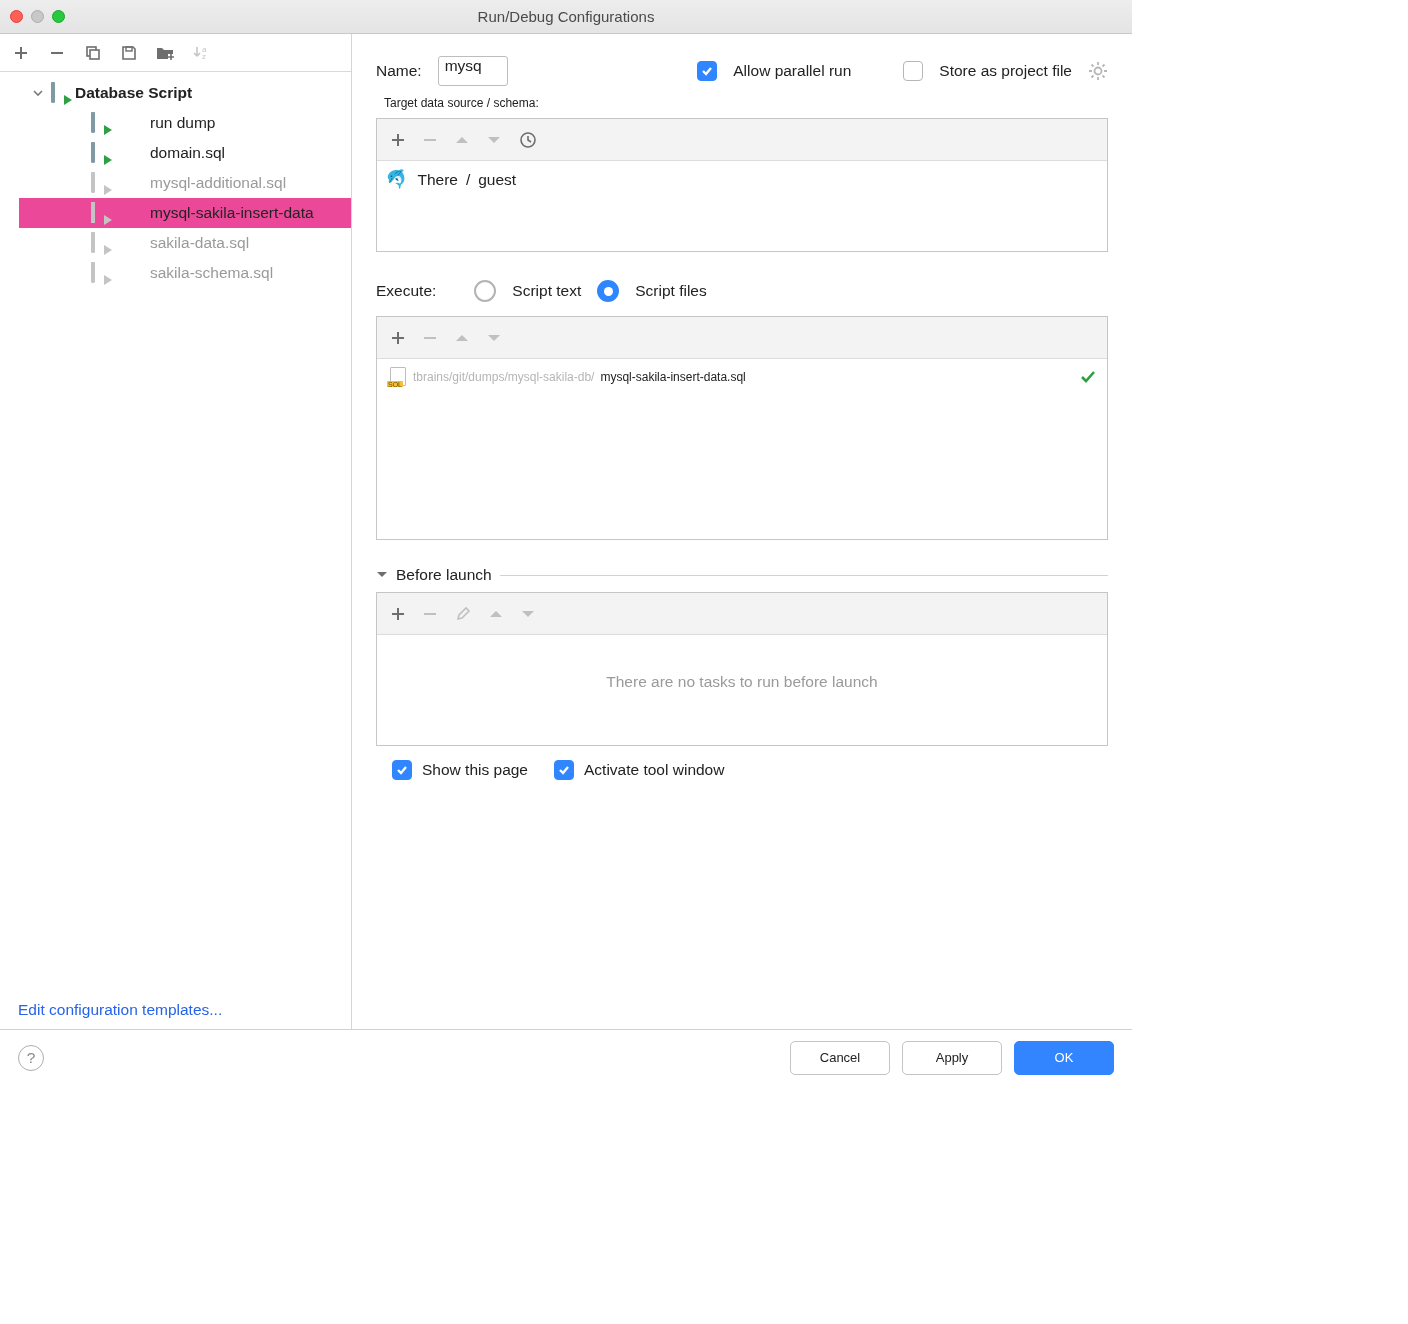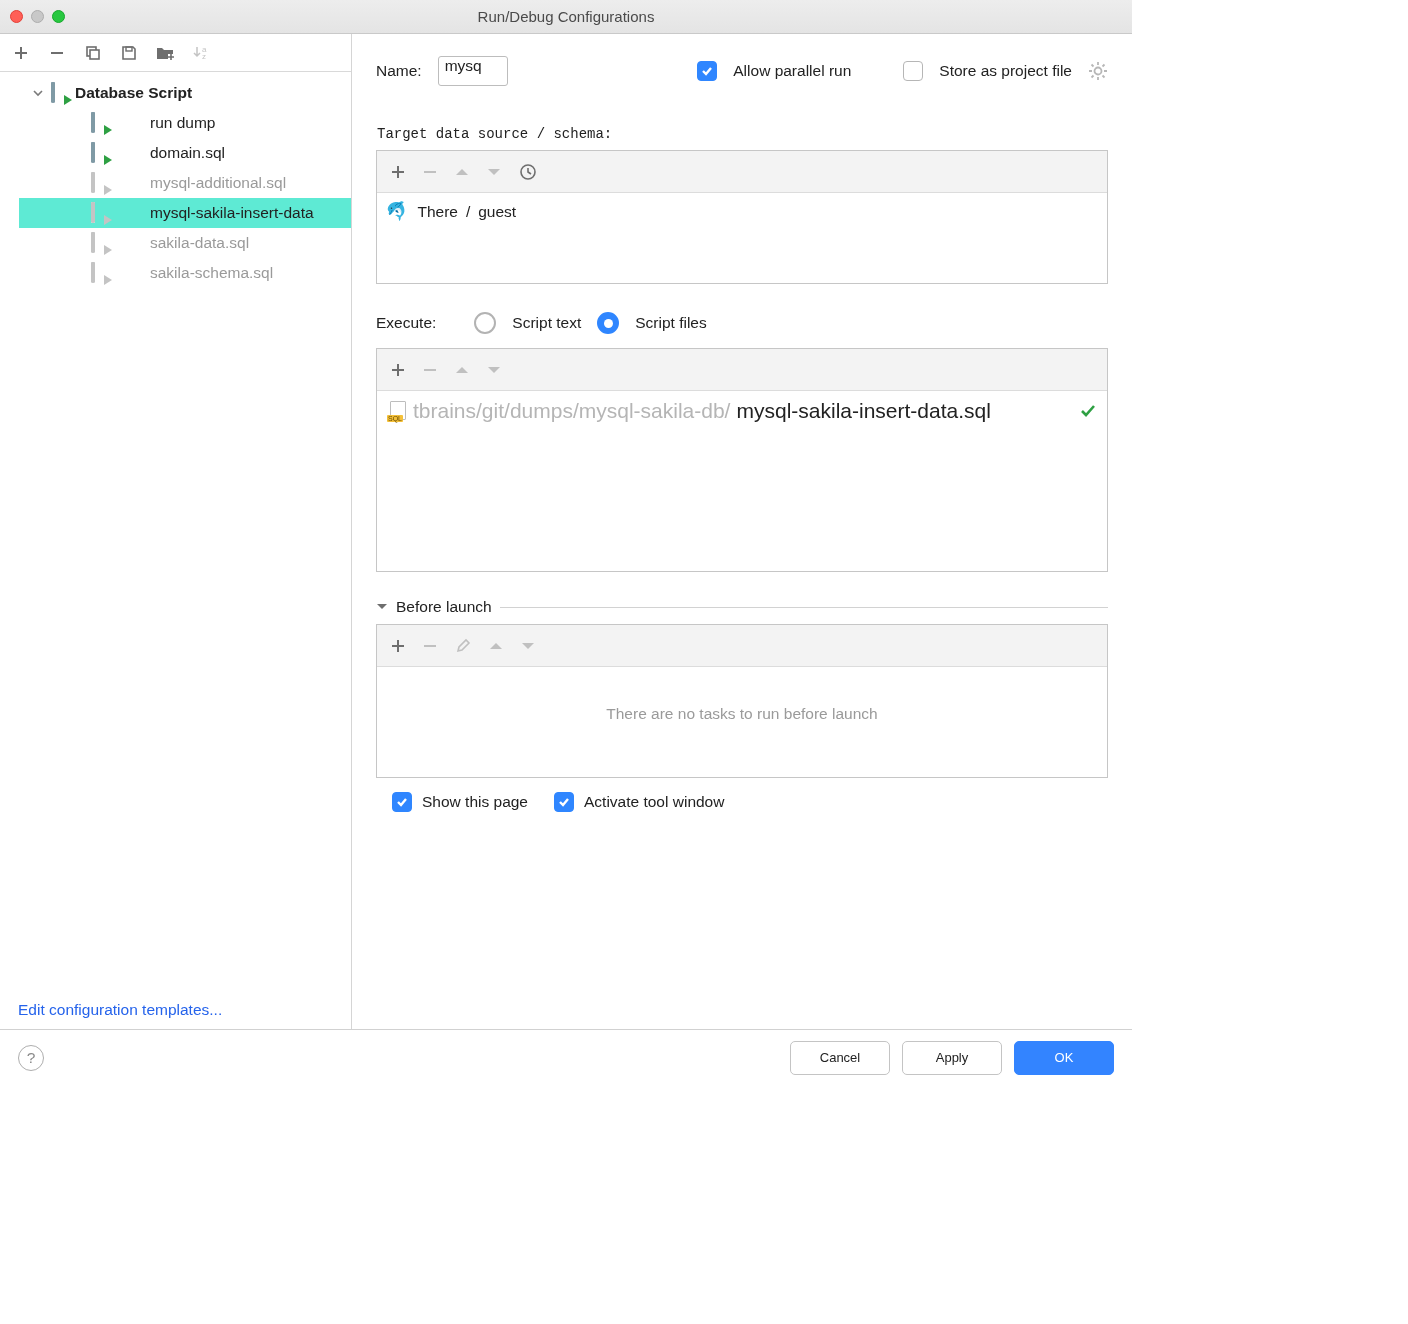--- a/index.html
+++ b/index.html
@@ -23,55 +23,55 @@
   
   .mini-toolbar { height:38px; border-bottom:1px solid #d9d9d9; display:flex; align-items:center; gap:14px; padding:0 10px;}
   .tbtn { width:22px; height:22px; display:flex; align-items:center; justify-content:center; color:#6e6e6e; cursor:pointer; }
   
   
   .tree { flex:1 1 auto; overflow:auto; padding-top:6px;}
   .tree-row { display:flex; align-items:center; height:30px; padding-left:14px; gap:6px; cursor:default; white-space:nowrap;margin-left:19px;}
   .tree-row.group { font-weight:700; }
   .tree-row.child { padding-left:72px; color:#222;gap:41px;}
   .tree-row.child.dim { color:#9a9a9a; }
-  .tree-row.sel { background:#5eead4; }
+  .tree-row.sel { background:#ec4899; }
   .tree-row.sel .label{color:#222;}
   .chev { width:12px; color:#7a7a7a;}
   .dbicon { width:18px; height:18px; position:relative;}
   .db-stack { width:18px; height:14px; border:2px solid #7f9aa5; border-radius:9px/5px; position:relative; background:#fff;}
   .db-stack::before{content:"";position:absolute;left:-2px;right:-2px;top:-2px;height:6px;border:2px solid #7f9aa5;border-radius:9px/5px;background:#fff;}
   .dbicon .play{position:absolute;right:-3px;bottom:-3px;width:0;height:0;border-left:8px solid #2ea043;border-top:5px solid transparent;border-bottom:5px solid transparent;}
   .dbicon.dim .db-stack{border-color:#c4c4c4;}
   .dbicon.dim .db-stack::before{border-color:#c4c4c4;}
   .dbicon.dim .play{border-left-color:#c4c4c4;}
   .edit-templates { padding:10px 18px; color:#2563eb; cursor:pointer; font-size:15.5px;}
   
   
   .row { display:flex; align-items:center; gap:16px; }
-  .row.first { margin-bottom:30px; }
+  .row.first { }
   .lbl { color:#222; }
   .nameinput { width:70px; height:30px; border:1px solid #bdbdbd; border-radius:3px; padding:0 6px; font-size:15.5px; background:#fff; overflow:hidden;}
   
   .chk { width:20px; height:20px; border:1px solid #b6b6b6; border-radius:4px; display:inline-flex; align-items:center; justify-content:center; background:#fff; }
   .chk.checked{ background:#2f86ff; border-color:#2f86ff; color:#fff;}
   .gear{color:#b7b7b7;}
   
-  .section-label{margin:10px 0 8px 1px; font-size:14px;font-family:Liberation Mono, monospace;}
+  .section-label{margin:10px 0 8px 8px; font-size:12px;}
   .panel{border:1px solid #c6c6c6; background:#fff;}
   .panel-tb{height:42px; background:#f3f3f3; border-bottom:1px solid #dcdcdc; display:flex; align-items:center; gap:18px; padding:0 14px; color:#777;}
   .panel-tb .dis{color:#c0c0c0;}
   .panel-body{background:#fff; min-height:60px; padding:8px 10px;}
   .ds-row{display:flex;align-items:center;gap:8px;font-size:15.5px;}
   .mysql-icon{color:#3a7fd5;font-size:18px;transform:rotate(-20deg);}
   
   .radio{width:22px;height:22px;border:2px solid #b3b3b3;border-radius:50%;display:inline-flex;align-items:center;justify-content:center;background:#fff;}
   .radio.sel{border-color:#2f86ff;background:#2f86ff;}
   .radio.sel::after{content:"";width:9px;height:9px;border-radius:50%;background:#fff;}
   
-  .file-entry{display:flex;align-items:center;gap:6px;font-size:21px;overflow:hidden;}
+  .file-entry{display:flex;align-items:center;gap:6px;font-size:12px;overflow:hidden;}
   .file-entry .dim{color:#b5b5b5;}
   .file-entry .name{color:#222;font-weight:400;}
   .check-ok{color:#2ea043;font-weight:700;flex:0 0 auto;}
   
   .sql-icon{width:20px;height:20px;position:relative;}
   .sql-icon::before{content:"";position:absolute;left:3px;top:0;width:14px;height:17px;background:#fff;border:1px solid #bdbdbd;border-radius:1px;}
   .sql-icon::after{content:"SQL";position:absolute;left:0;bottom:-1px;font-size:7px;background:#f4c039;color:#6b4d00;padding:0 1px;border-radius:1px;}
   
   
   .collapsible{display:flex;align-items:center;gap:8px;margin:26px 0 8px 0;}

